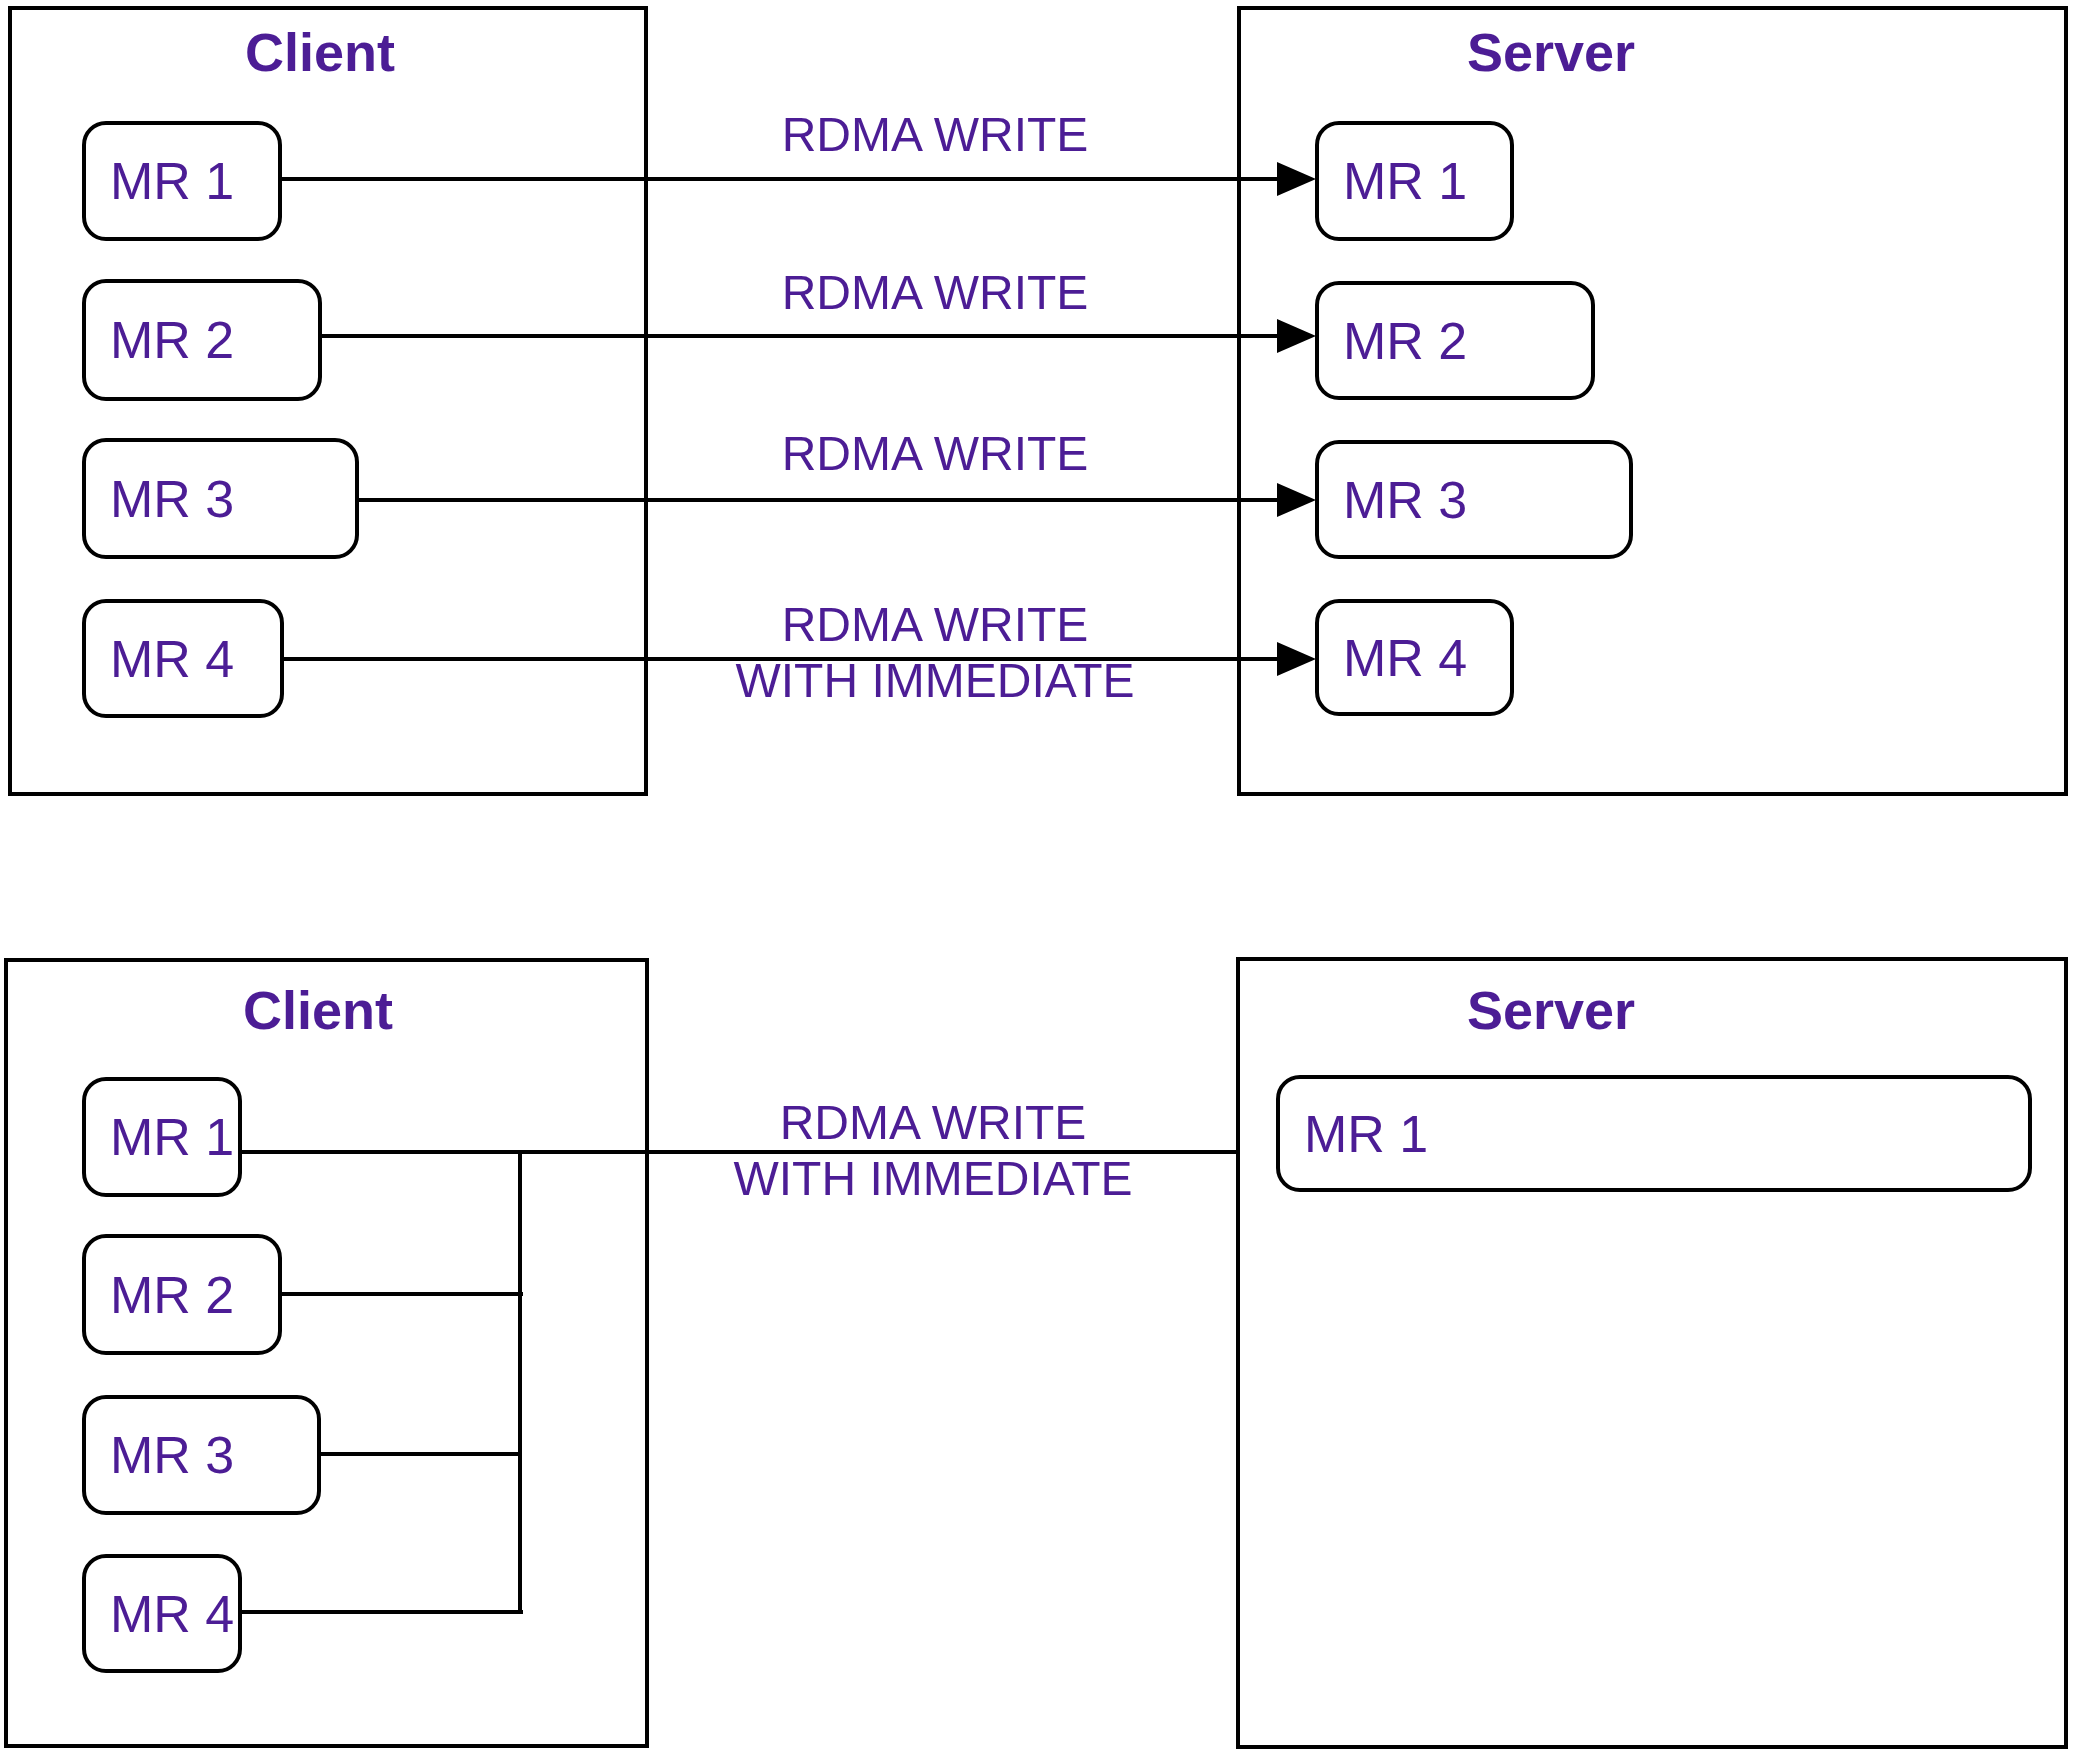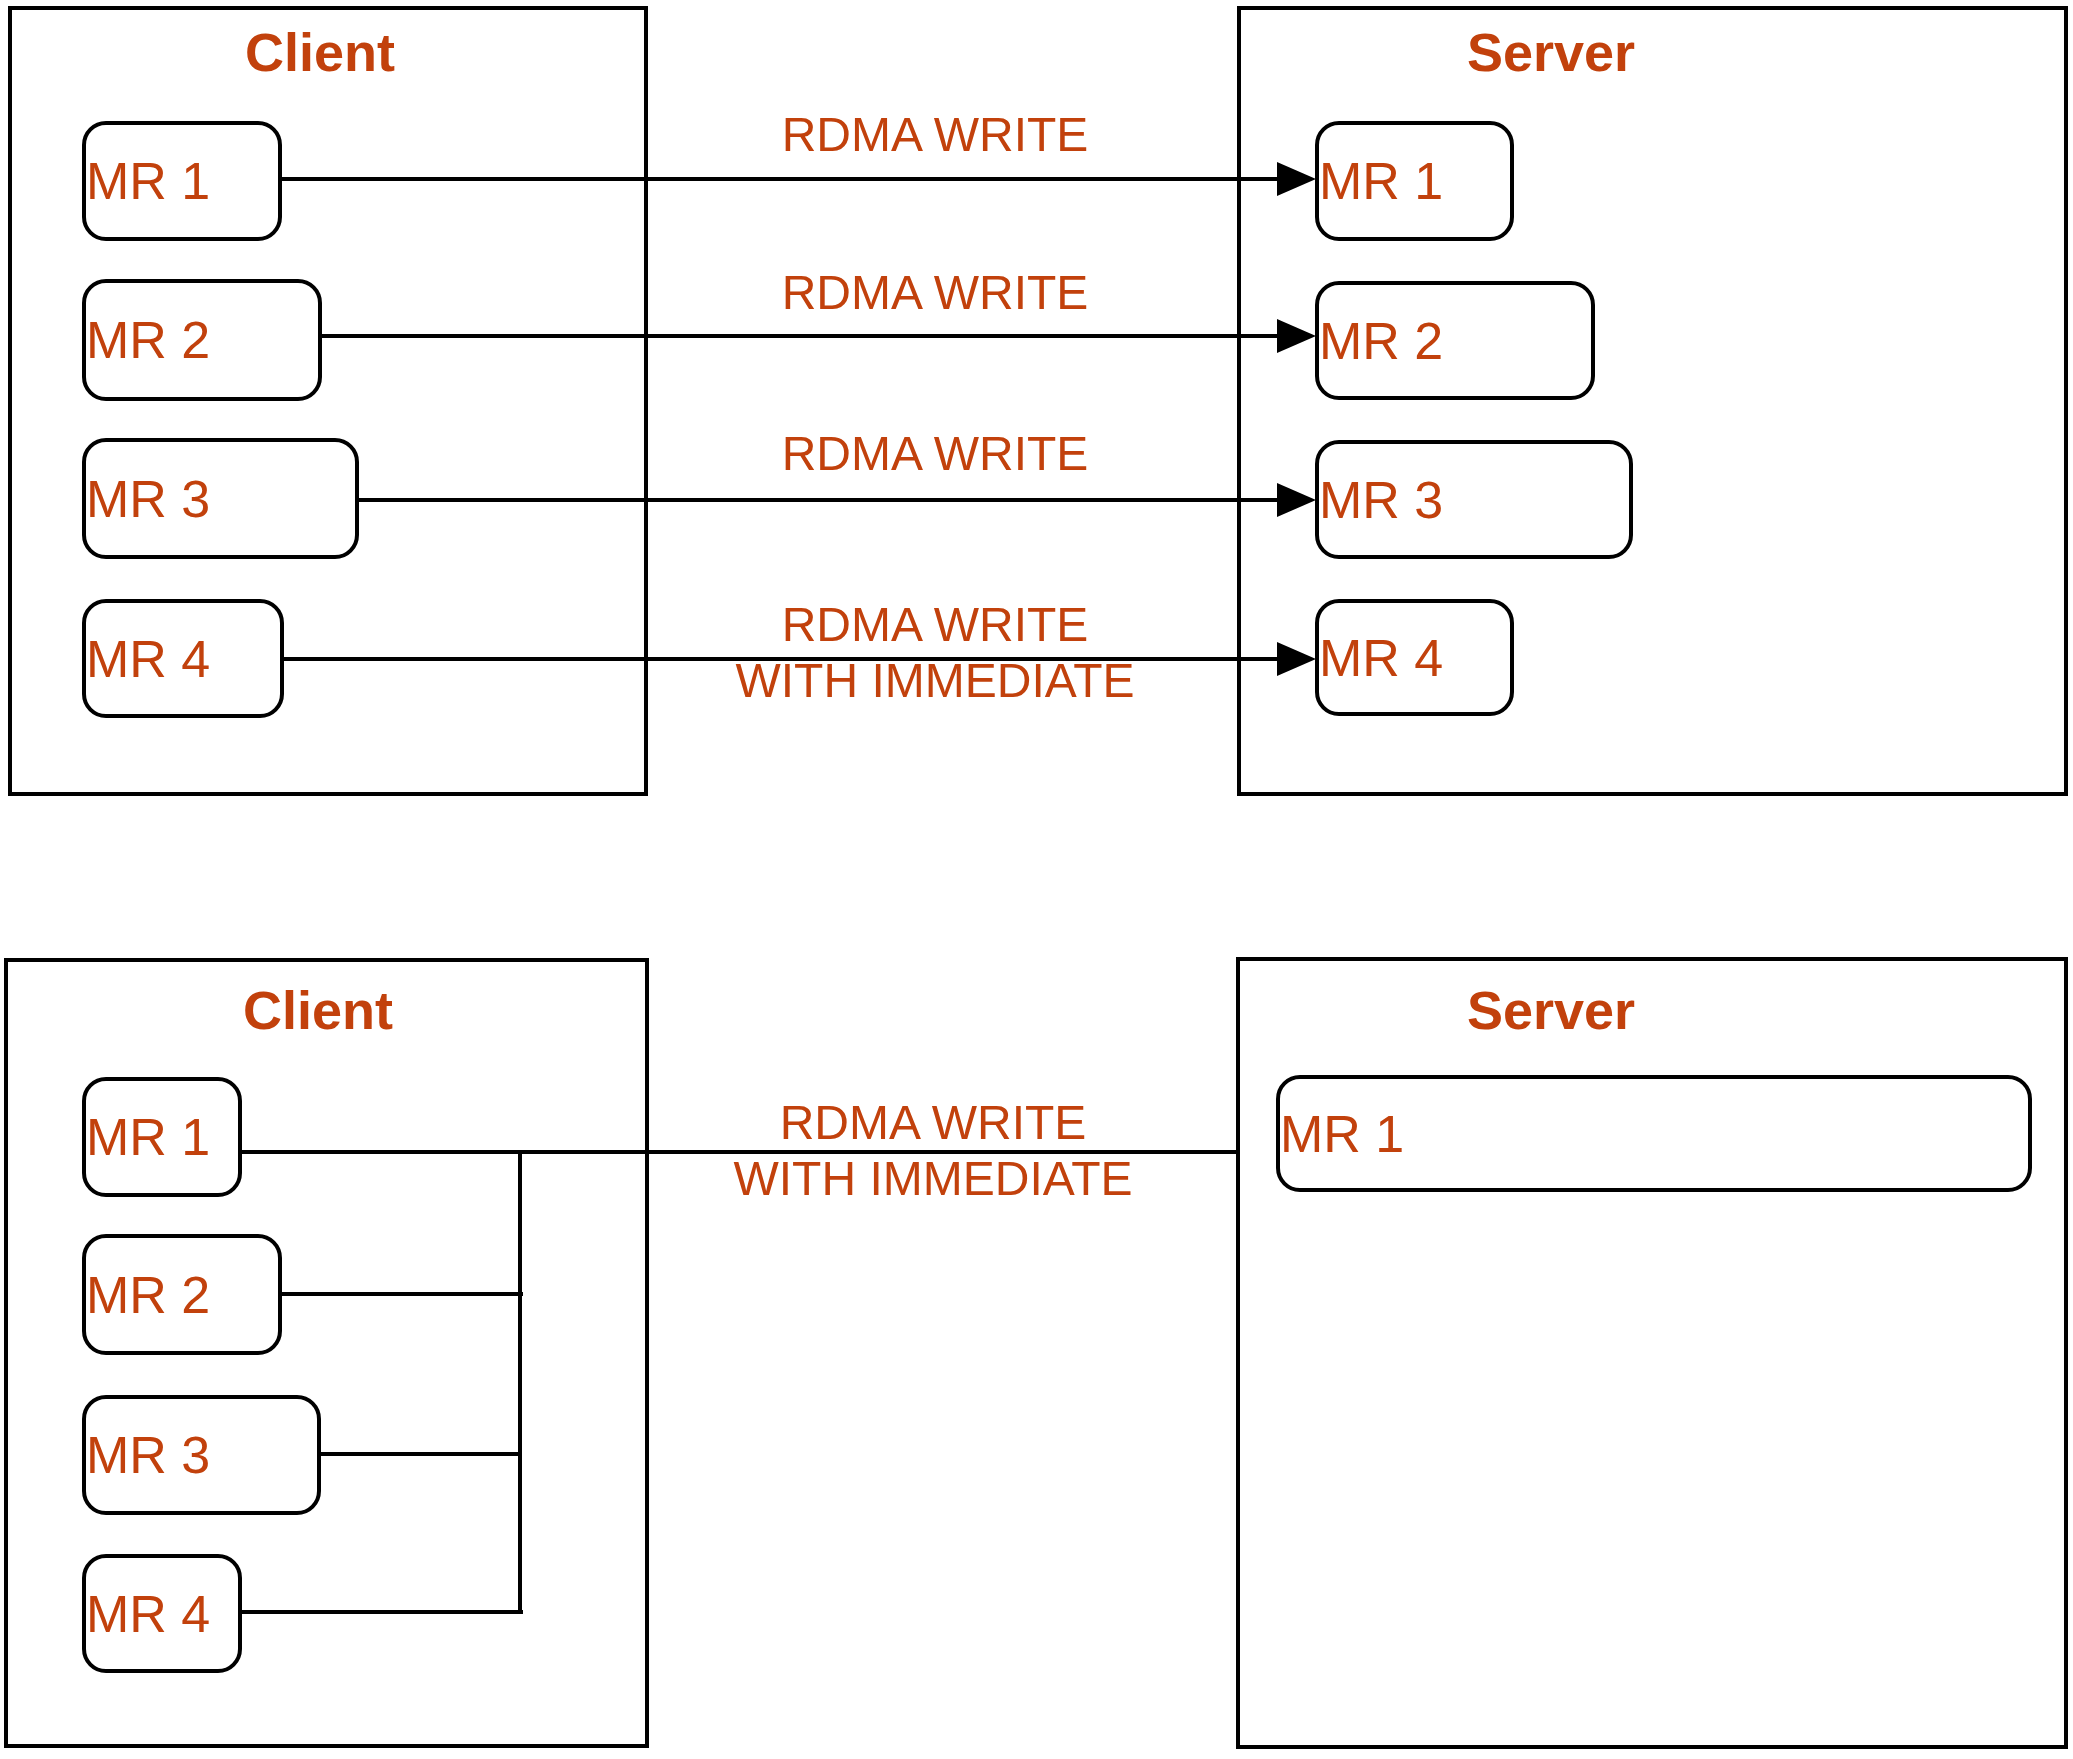--- a/index.html
+++ b/index.html
@@ -1,21 +1,21 @@
 <!DOCTYPE html>
 <html><head>
 <meta charset="utf-8">
 <style>
   html,body{margin:0;padding:0;background:#ffffff;}
   #canvas{
     position:relative;
     width:2074px;height:1759px;
     background:#ffffff;
     font-family:"Liberation Sans", sans-serif;
-    color:#c2410c;
+    color:#4c1d95;
     overflow:hidden;
   }
   .panel{
     position:absolute;
     border:4px solid #000;
     background:#fff;
     box-sizing:border-box;
   }
   .title{
     position:absolute;
@@ -27,20 +27,21 @@
   }
   .mr{
     position:absolute;
     border:4px solid #000;
     border-radius:24px;
     background:#fff;
     box-sizing:border-box;
     display:flex;
     align-items:center;
     font-size:52px;
+    padding-left:24px;
     white-space:nowrap;
   }
   .hline{
     position:absolute;
     height:4px;
     background:#000;
   }
   .vline{
     position:absolute;
     width:4px;

